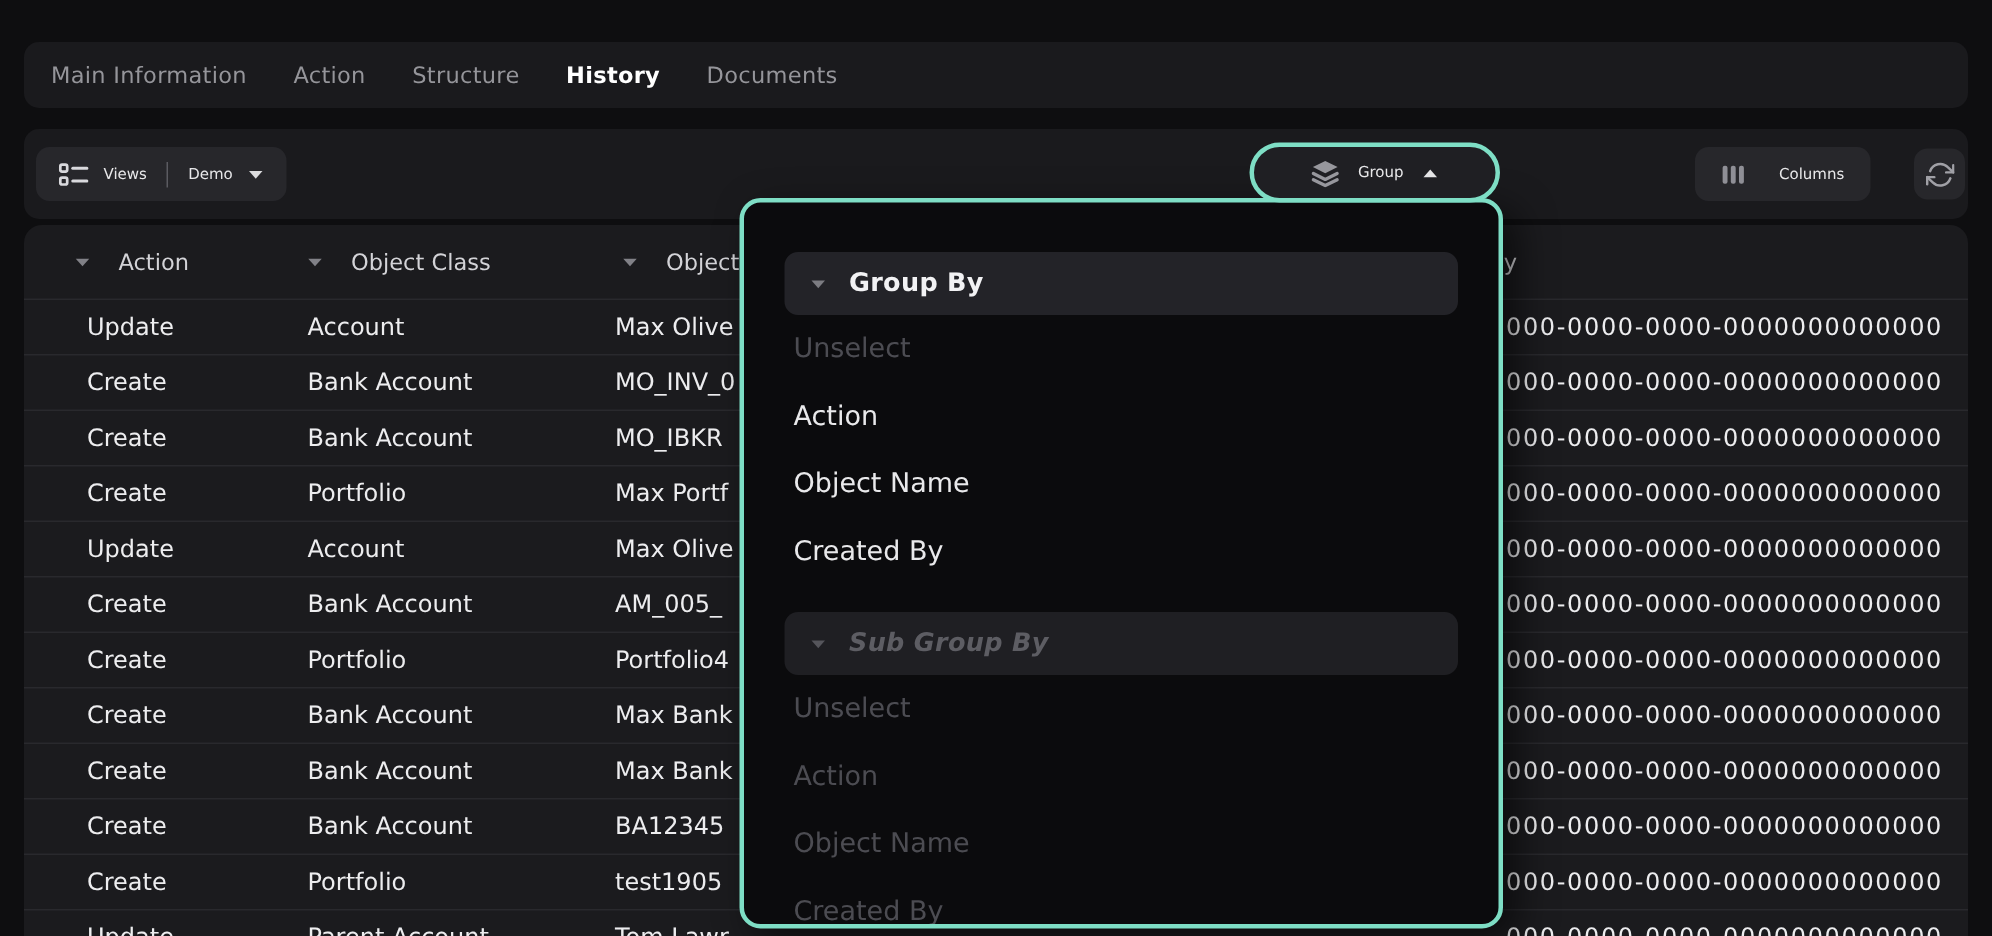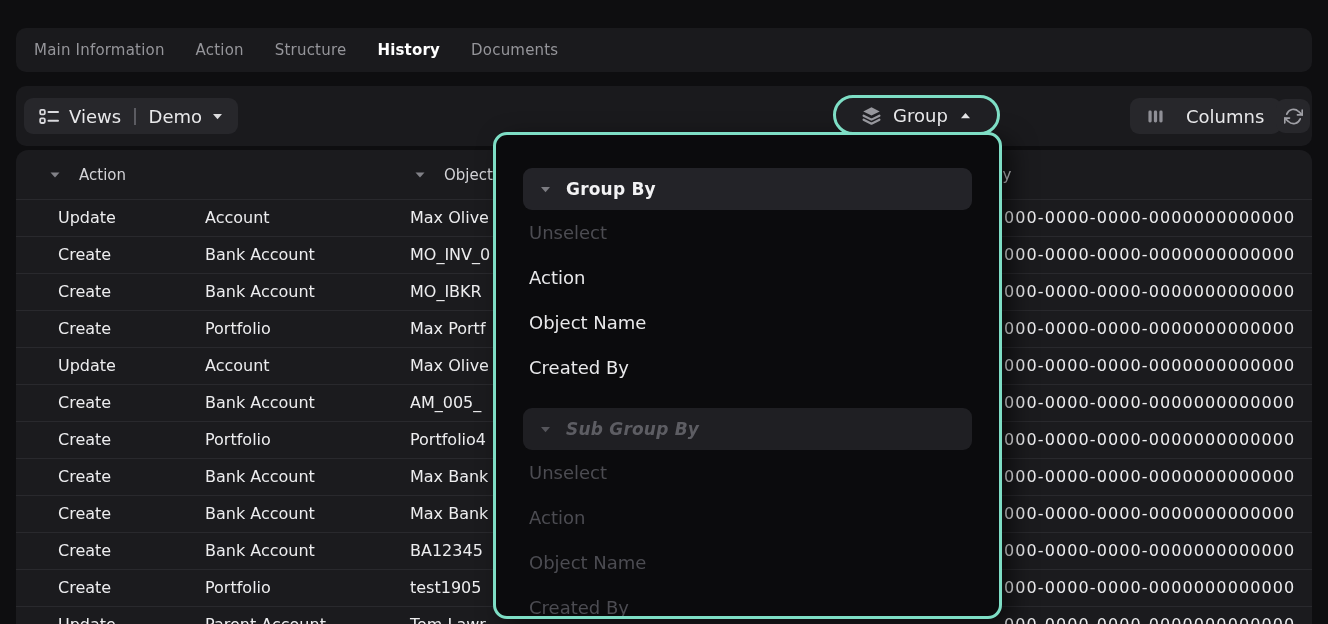--- a/index.html
+++ b/index.html
@@ -23,21 +23,21 @@
   .tab.active { color:#ffffff; font-weight:bold; }
 
   
   .toolbar {
     position:absolute; left:16px; top:86px; width:1296px; height:60px;
     background:#1a1a1d; border-radius:10px;
   }
   .btn {
     position:absolute; display:flex; align-items:center;
     background:#27272b; border:none; border-radius:9px;
-    color:#e8e8ea; font-family:inherit; font-size:18px;
+    color:#e8e8ea; font-family:inherit; font-size:10px;
     cursor:pointer; box-sizing:border-box; white-space:nowrap;
   }
   .btn svg { display:block; flex:0 0 auto; }
   .views-btn  { left:8px;    top:12px; height:36px; padding:0 15px; gap:10px; }
   .vsep { width:1.5px; height:17px; background:#5b5b61; margin:0 3px; }
   .group-btn  {
     left:817px; top:9px; height:40px; width:167px;
     padding:0 18px; gap:12px; justify-content:center;
     background:#1f1f23; border:3px solid #7EDEC5; border-radius:21px;
     z-index:30;
@@ -149,20 +149,26 @@
 </div>
 
 <div class="table-panel">
   <div class="thead">
     <div class="hcell h0">
       <svg width="10" height="6" viewBox="0 0 10 6">
           <path d="M0.5 0.5 L9.5 0.5 L5 5.5 Z" fill="#818187"></path>
         </svg>
       <span>Action</span>
     </div>
+    <div class="hcell h1">
+      <svg width="10" height="6" viewBox="0 0 10 6">
+          <path d="M0.5 0.5 L9.5 0.5 L5 5.5 Z" fill="#818187"></path>
+        </svg>
+      <span>Object Class</span>
+    </div>
     <div class="hcell h2">
       <svg width="10" height="6" viewBox="0 0 10 6">
           <path d="M0.5 0.5 L9.5 0.5 L5 5.5 Z" fill="#818187"></path>
         </svg>
       <span>Object Name</span>
     </div>
     <div class="hcell h3">
       <svg width="10" height="6" viewBox="0 0 10 6">
           <path d="M0.5 0.5 L9.5 0.5 L5 5.5 Z" fill="#818187"></path>
         </svg>

